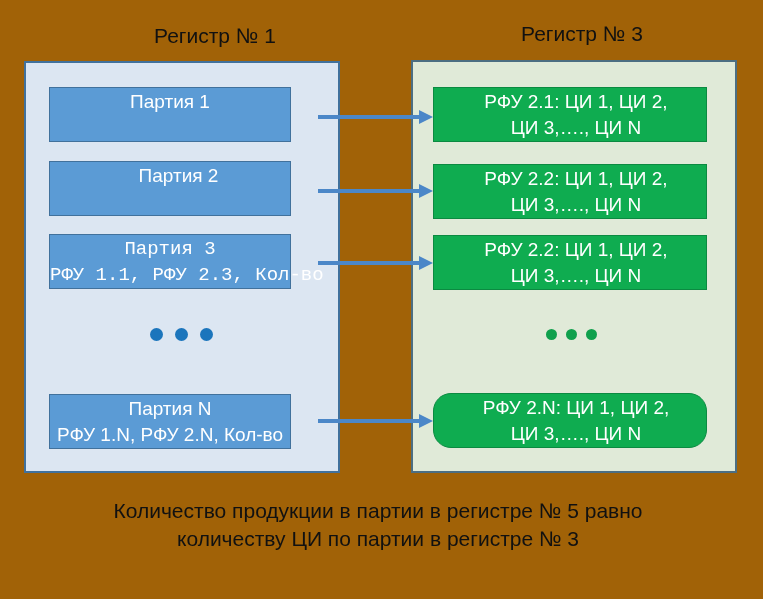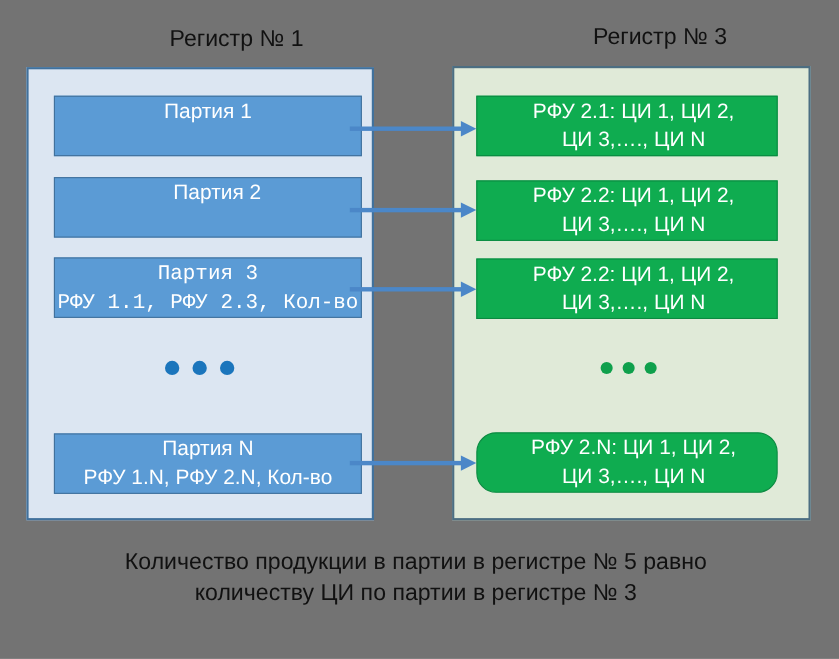--- a/index.html
+++ b/index.html
@@ -1,32 +1,32 @@
 <!DOCTYPE html>
 <html><head>
 <meta charset="utf-8">
 <style>
   html,body{margin:0;padding:0;background:#ffffff;}
   .page{
     position:relative;
     width:763px;height:599px;
-    background:#737373;
+    background:#a16207;
     font-family:"Liberation Sans", sans-serif;
     overflow:hidden;
   }
   .title{
     position:absolute;
     width:310px;
     text-align:center;
     font-size:21px;
     color:#111111;
     white-space:nowrap;
   }
   .t1{left:60px;top:24px;}
-  .t2{left:445px;top:22px;}
+  .t2{left:427px;top:22px;}
   .panel{position:absolute;box-sizing:border-box;}
   .left-panel{
     left:24px;top:61px;width:316px;height:412px;
     background:#dce6f2;border:2px solid #41719c;
   }
   .right-panel{
     left:411px;top:60px;width:326px;height:413px;
     background:#e0ead8;border:2px solid #4c6e82;
   }
   .node{
@@ -34,21 +34,21 @@
     box-sizing:border-box;
     height:55px;
     text-align:center;
     color:#ffffff;
     font-size:19px;
     line-height:26px;
     padding-top:1px;
     white-space:nowrap;
   }
   .bbox{
-    left:49px;width:280px;
+    left:49px;width:242px;
     background:#5b9bd5;border:1.5px solid #41719c;
   }
   .gbox{
     left:433px;width:274px;
     background:#0fac50;border:1.5px solid #0b8a41;padding-left:12px;
   }
   .b1{top:87px;} .b2{top:161px;padding-left:17px;} .b3{top:234px;font-family:Liberation Mono, monospace;} .bN{top:394px;}
   .g1{top:87px;} .g2{top:164px;} .g3{top:235px;} .gN{top:393px;border-radius:18px;}
   .arrow{
     position:absolute;

